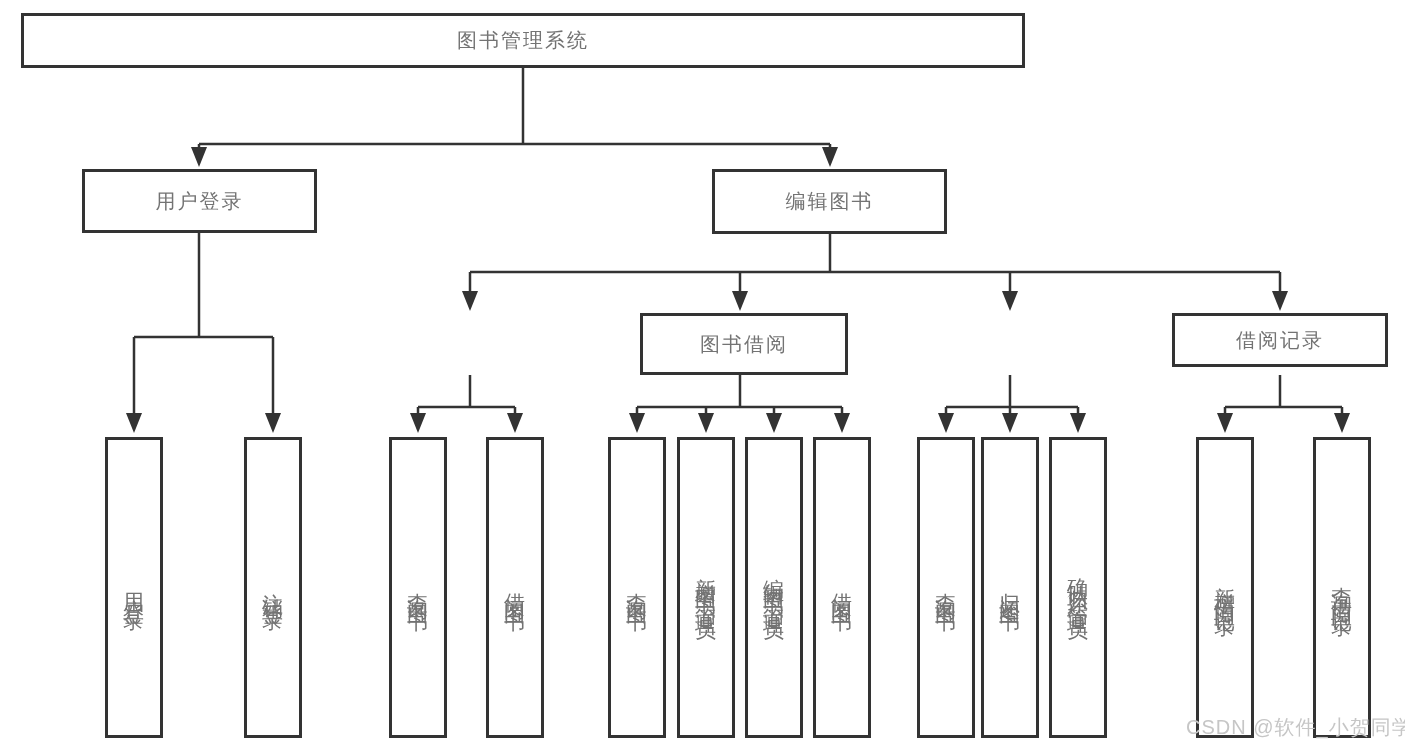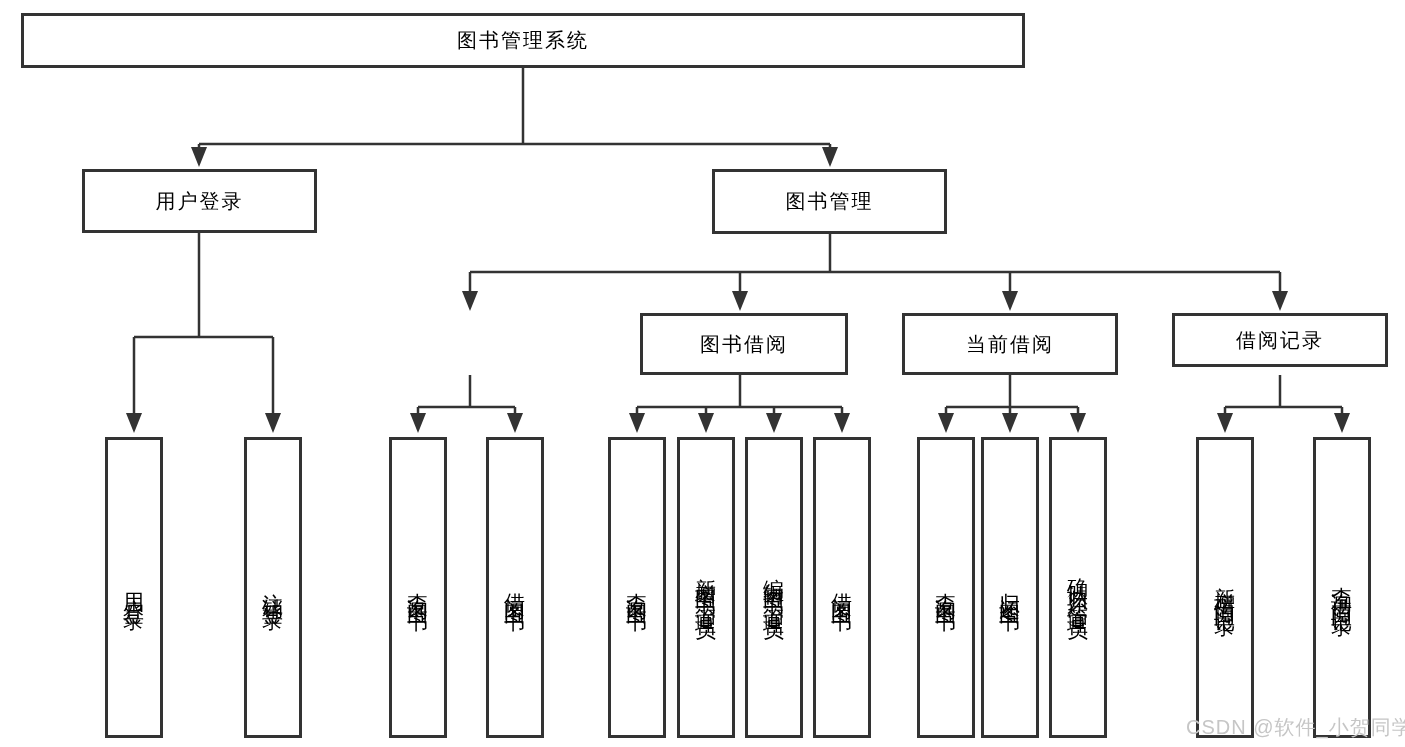--- a/index.html
+++ b/index.html
@@ -12,21 +12,21 @@
   }
   #lines{position:absolute;left:0;top:0;width:1405px;height:747px;}
   .box{
     position:absolute;
     box-sizing:border-box;
     background:#ffffff;
     border:3px solid #333333;
     display:flex;
     align-items:center;
     justify-content:center;
-    color:#000000;
+    color:#737373;
     z-index:2;
   }
   .h span{
     font-size:20px;
     letter-spacing:2px;
     white-space:nowrap;
   }
   .v span{
     writing-mode:vertical-rl;
     font-size:21px;
@@ -116,28 +116,25 @@
   </svg>
 
   <div class="box h" style="left:21px;top:13px;width:1004px;height:55px">
     <span>图书管理系统</span>
   </div>
 
   <div class="box h" style="left:82px;top:169px;width:235px;height:64px">
     <span>用户登录</span>
   </div>
   <div class="box h" style="left:712px;top:169px;width:235px;height:65px">
-    <span>图书管理</span>
+    <span>编辑图书</span>
   </div>
 
   <div class="box h" style="left:640px;top:313px;width:208px;height:62px">
     <span>图书借阅</span>
-  </div>
-  <div class="box h" style="left:902px;top:313px;width:216px;height:62px">
-    <span>当前借阅</span>
   </div>
   <div class="box h" style="left:1172px;top:313px;width:216px;height:54px">
     <span>借阅记录</span>
   </div>
 
   <div class="box v leaf" style="left:105px">
     <span>用户登录</span>
   </div>
   <div class="box v leaf" style="left:244px">
     <span>注销登录</span>

